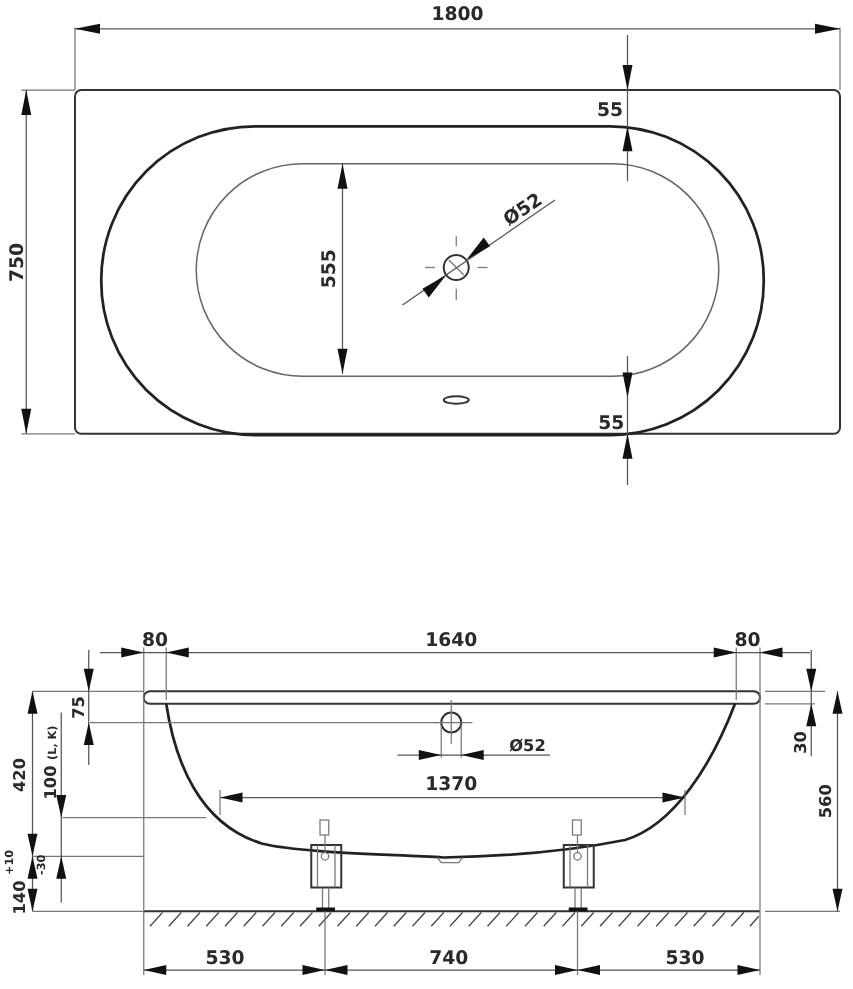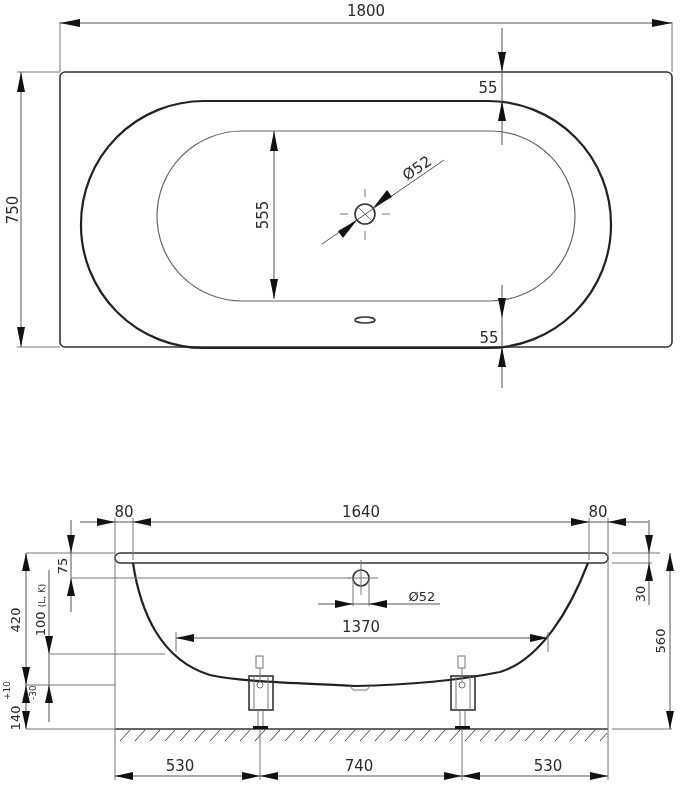--- a/index.html
+++ b/index.html
@@ -1,17 +1,17 @@
 <!DOCTYPE html>
 <html><head>
 <meta charset="utf-8">
 <style>
   html, body { margin:0; padding:0; background:#ffffff; }
   body { width:682px; height:791px; overflow:hidden; font-family:"DejaVu Sans", sans-serif; }
-  #canvas { position:absolute; left:0; top:0; width:598px; height:791px; }
+  #canvas { position:absolute; left:0; top:0; width:598px; height:791px;font-weight:bold; }
   svg text { font-family:"DejaVu Sans", sans-serif; fill:#2a2a2a; }
   .dim { stroke:#555; stroke-width:1; fill:none; }
   .thin { stroke:#777; stroke-width:1; fill:none; }
   .thick { stroke:#222; stroke-width:2.2; fill:none; }
   .med { stroke:#333; stroke-width:1.6; fill:none; }
   .inner { stroke:#666; stroke-width:1.2; fill:none; }
   .arrow { fill:#111; stroke:none; }
   .lbl { font-size:15px; }
   .lbl-sm { font-size:13px; }
   .lbl-xs { font-size:9px; }

